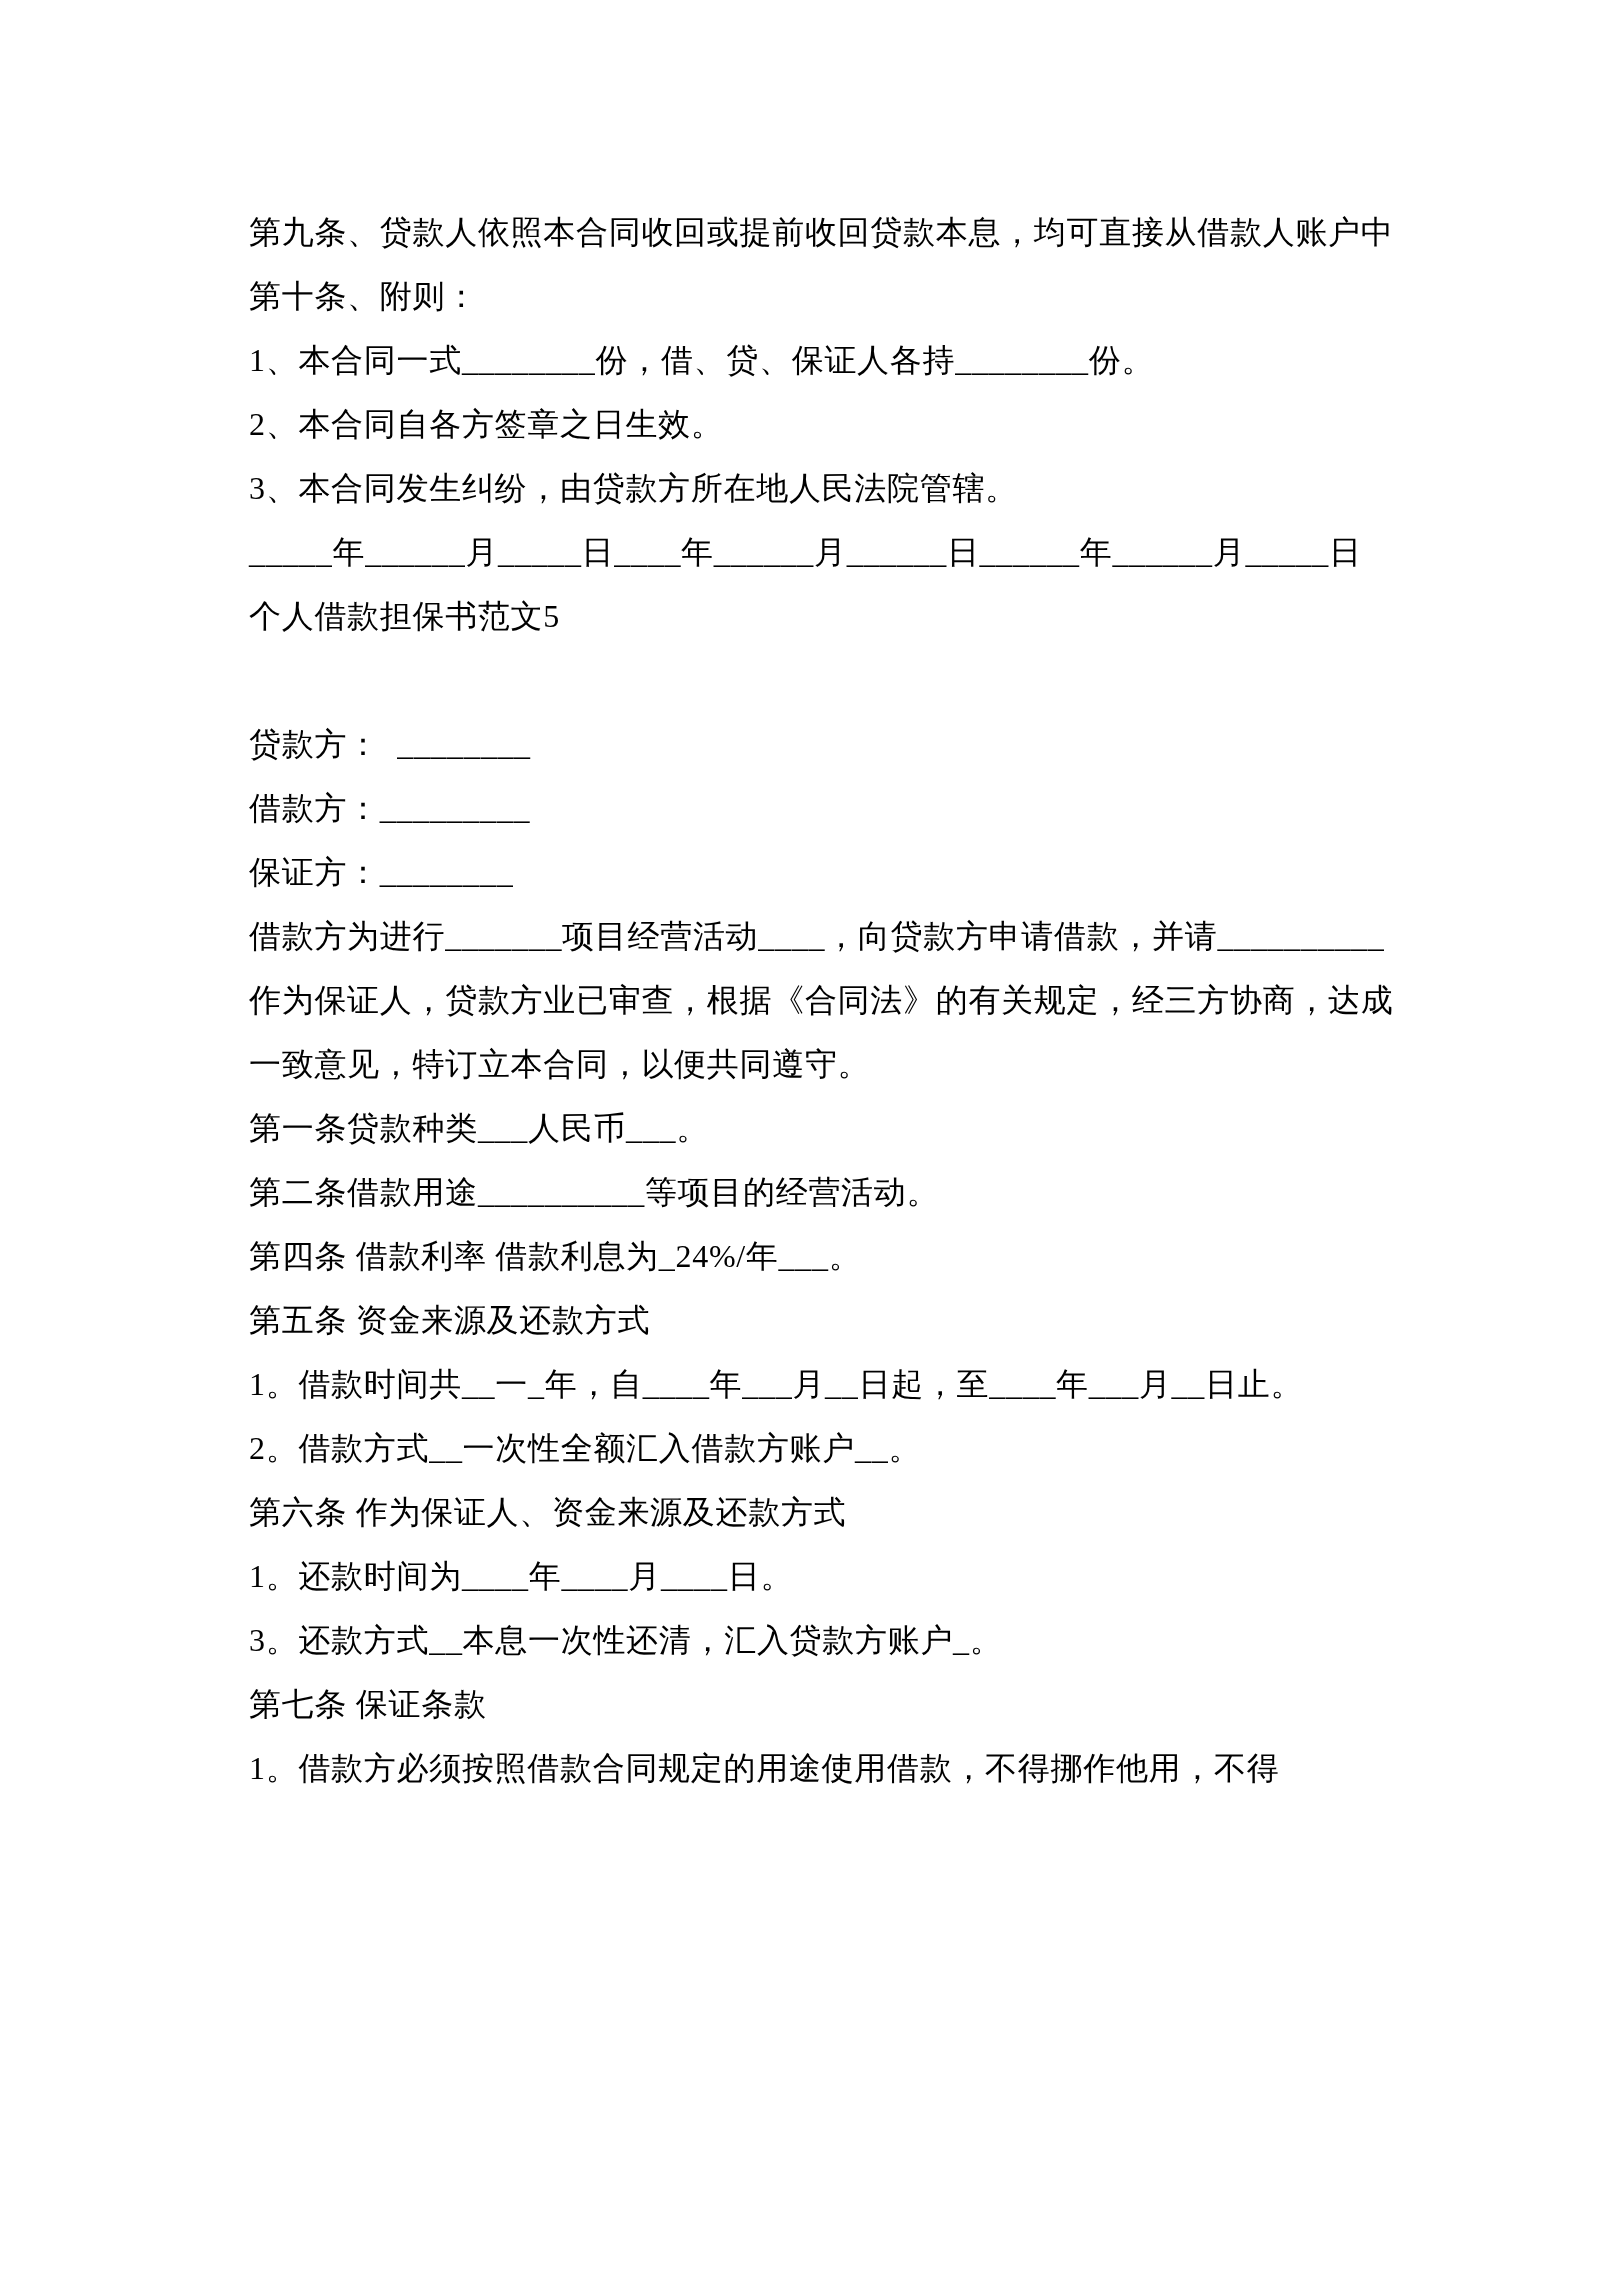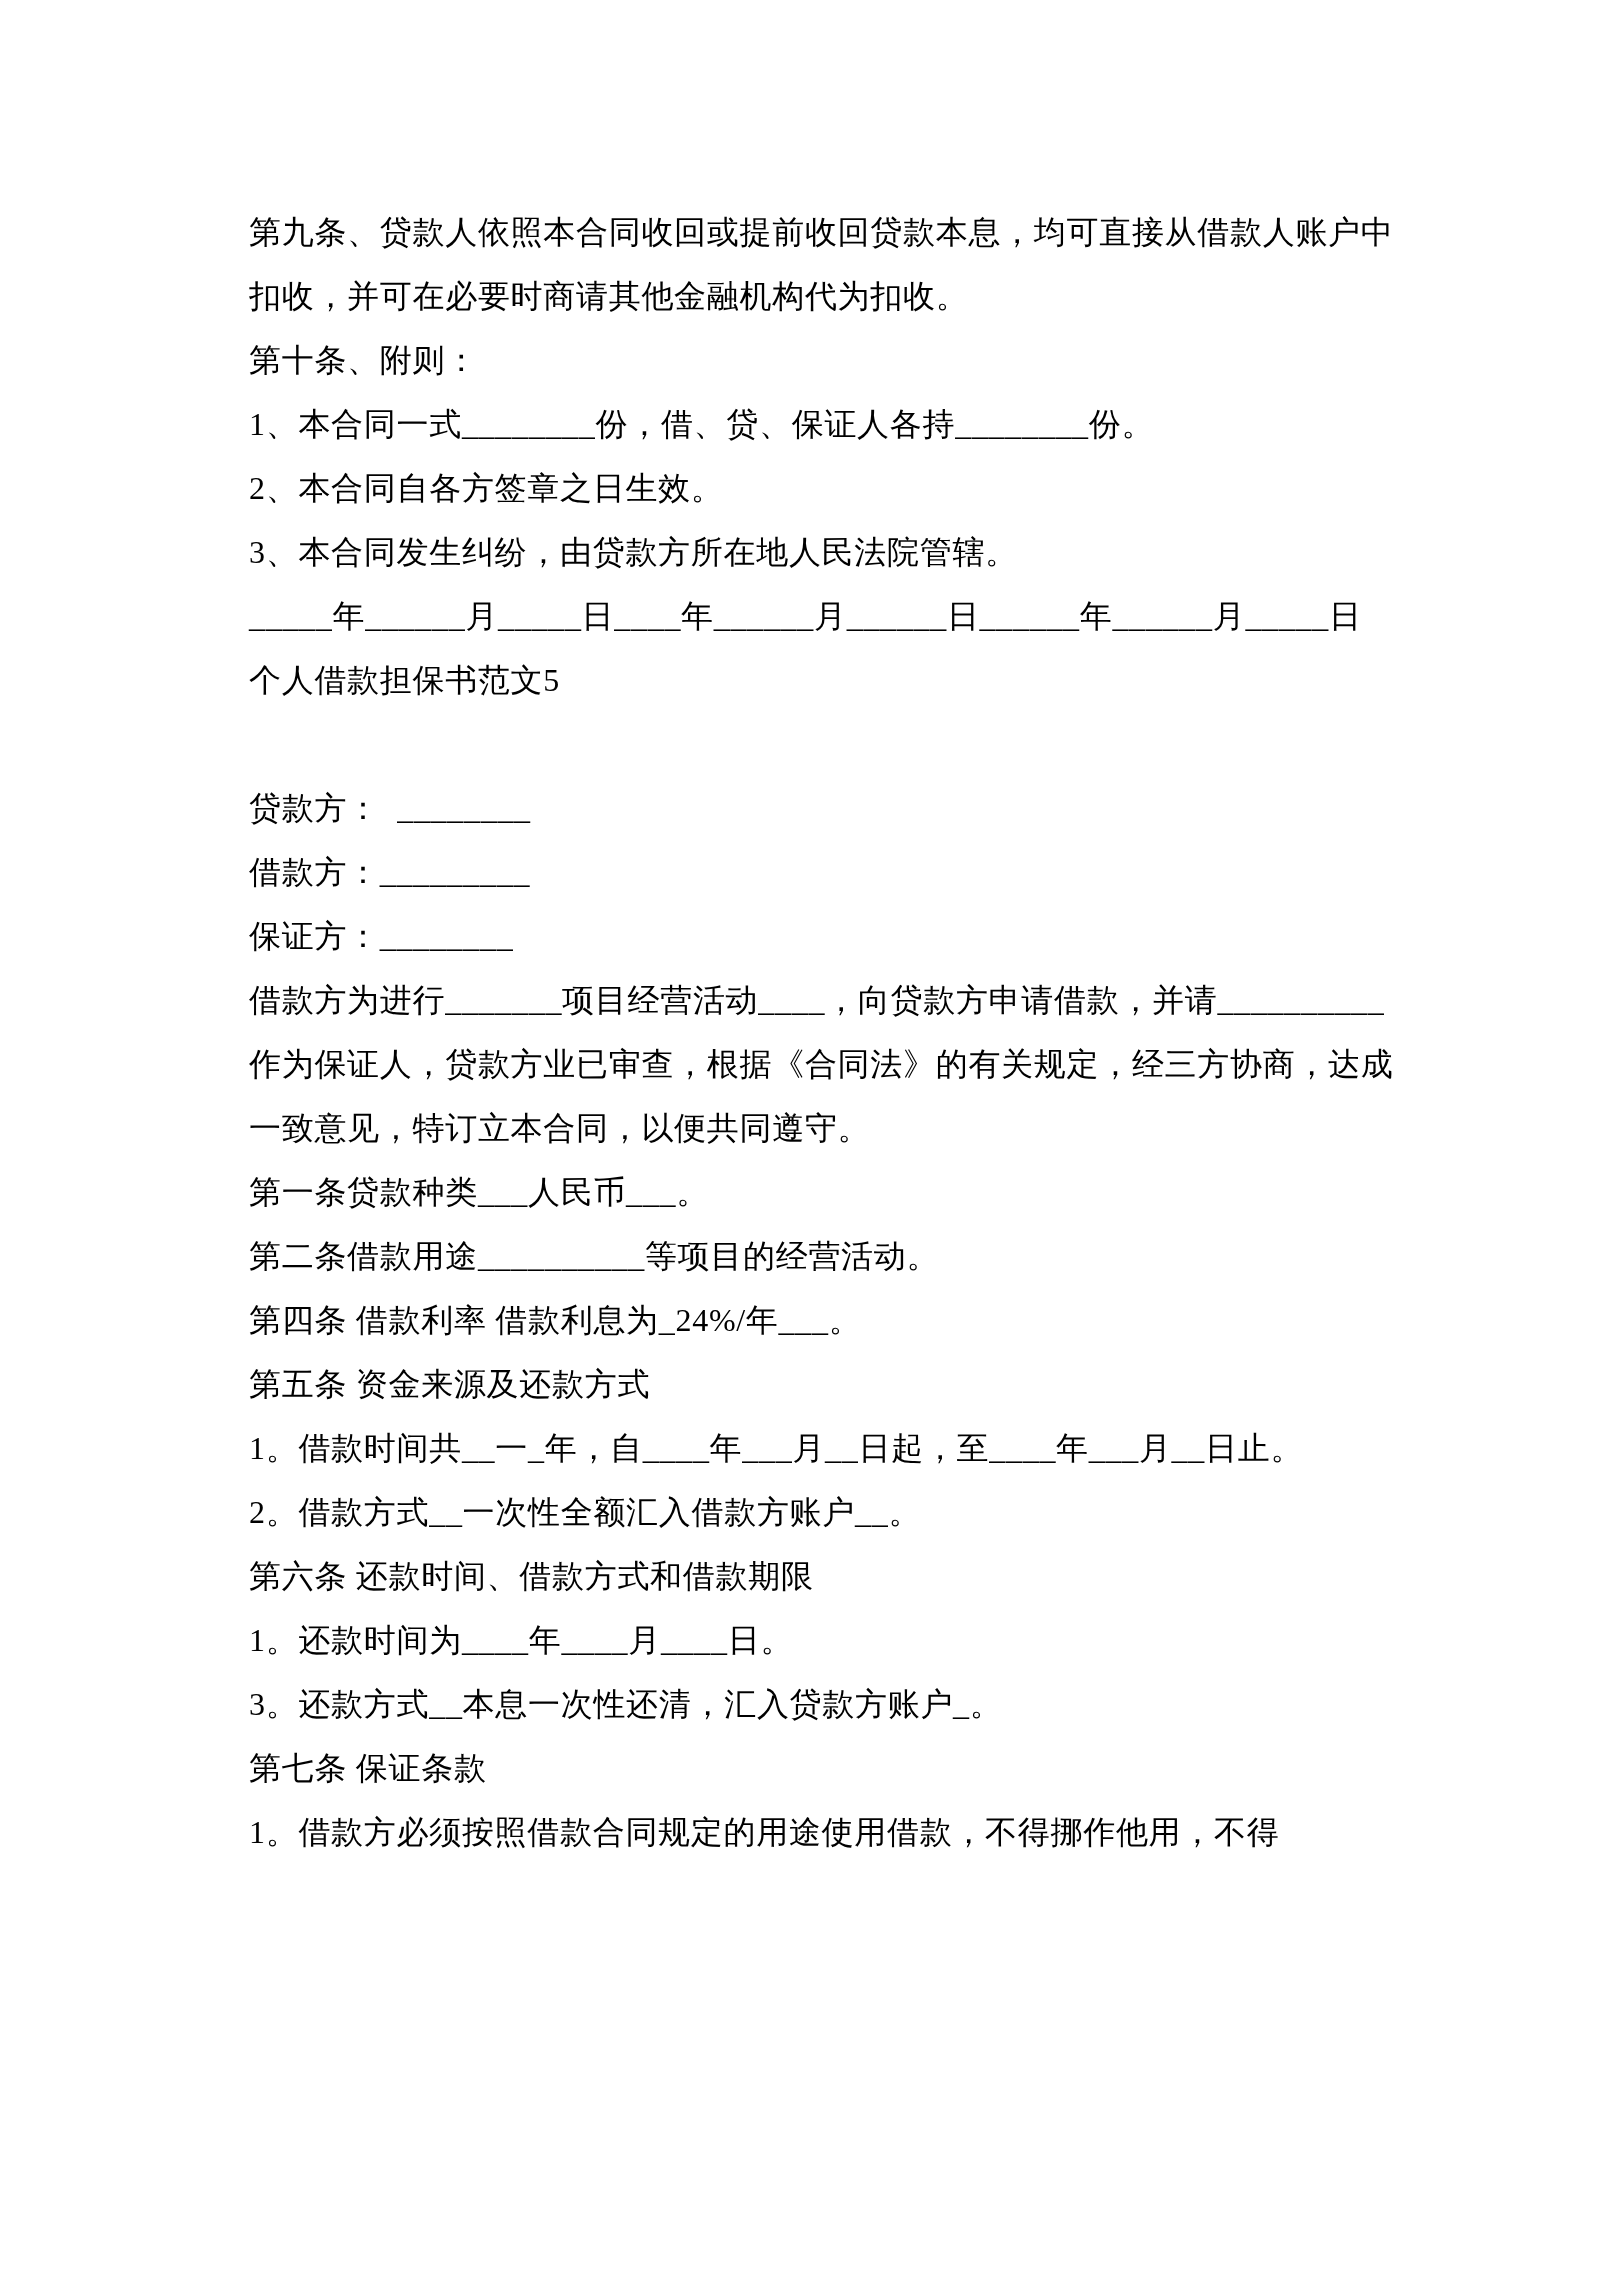--- a/index.html
+++ b/index.html
@@ -23,39 +23,38 @@
     line-height: 64px;
     white-space: pre;
     letter-spacing: 0.7px;
   }
 </style>
 </head>
 <body>
 
 <div class="page">
   <div class="line">第九条、贷款人依照本合同收回或提前收回贷款本息，均可直接从借款人账户中</div>
-  <div class="line">扣收，并可在必要时商请其他金融机构代为扣收。</div>
   <div class="line">第十条、附则：</div>
   <div class="line">1、本合同一式________份，借、贷、保证人各持________份。</div>
   <div class="line">2、本合同自各方签章之日生效。</div>
   <div class="line">3、本合同发生纠纷，由贷款方所在地人民法院管辖。</div>
   <div class="line">_____年______月_____日____年______月______日______年______月_____日</div>
   <div class="line">个人借款担保书范文5</div>
   <div class="line"></div>
   <div class="line">贷款方：  ________</div>
   <div class="line">借款方：_________</div>
   <div class="line">保证方：________</div>
   <div class="line">借款方为进行_______项目经营活动____，向贷款方申请借款，并请__________</div>
   <div class="line">作为保证人，贷款方业已审查，根据《合同法》的有关规定，经三方协商，达成</div>
   <div class="line">一致意见，特订立本合同，以便共同遵守。</div>
   <div class="line">第一条贷款种类___人民币___。</div>
   <div class="line">第二条借款用途__________等项目的经营活动。</div>
   <div class="line">第四条 借款利率 借款利息为_24%/年___。</div>
   <div class="line">第五条 资金来源及还款方式</div>
   <div class="line">1。借款时间共__一_年，自____年___月__日起，至____年___月__日止。</div>
   <div class="line">2。借款方式__一次性全额汇入借款方账户__。</div>
-  <div class="line">第六条 还款时间、借款方式和借款期限</div>
+  <div class="line">第六条 作为保证人、资金来源及还款方式</div>
   <div class="line">1。还款时间为____年____月____日。</div>
   <div class="line">3。还款方式__本息一次性还清，汇入贷款方账户_。</div>
   <div class="line">第七条 保证条款</div>
   <div class="line">1。借款方必须按照借款合同规定的用途使用借款，不得挪作他用，不得</div>
 </div>
 
 
 </body></html>

